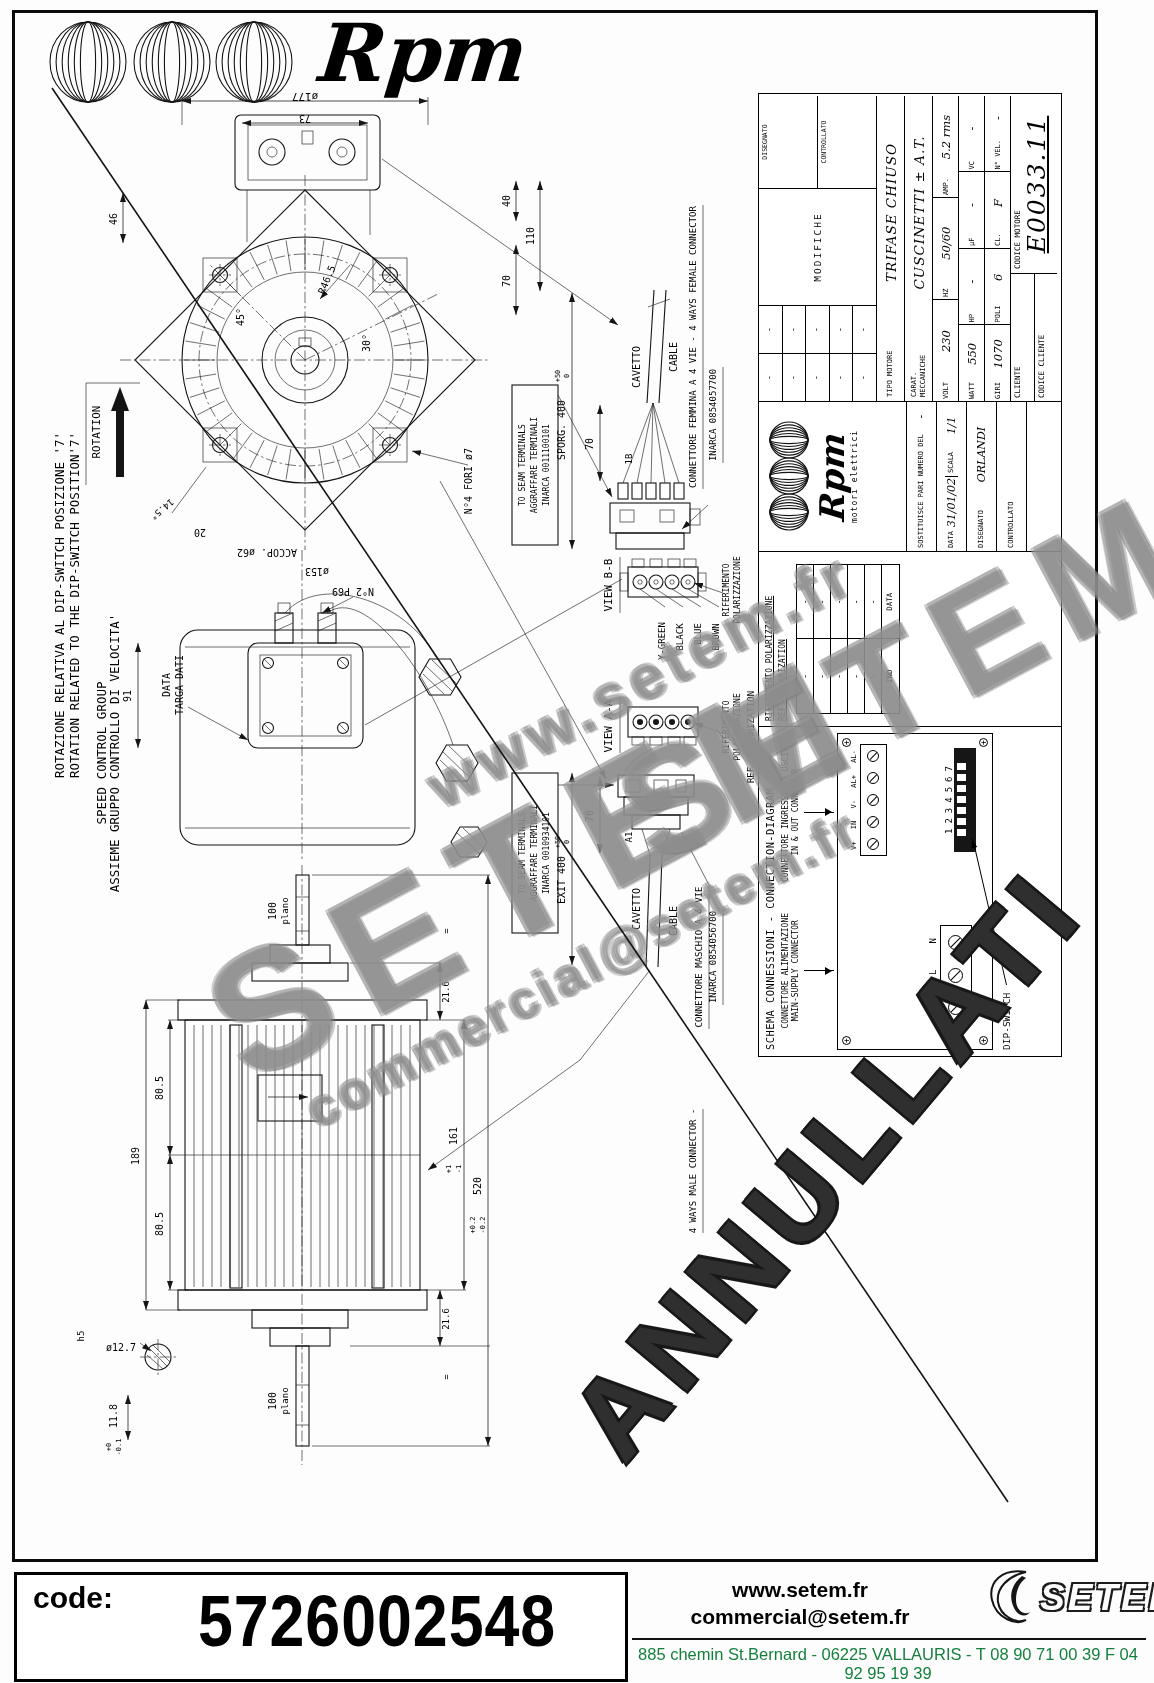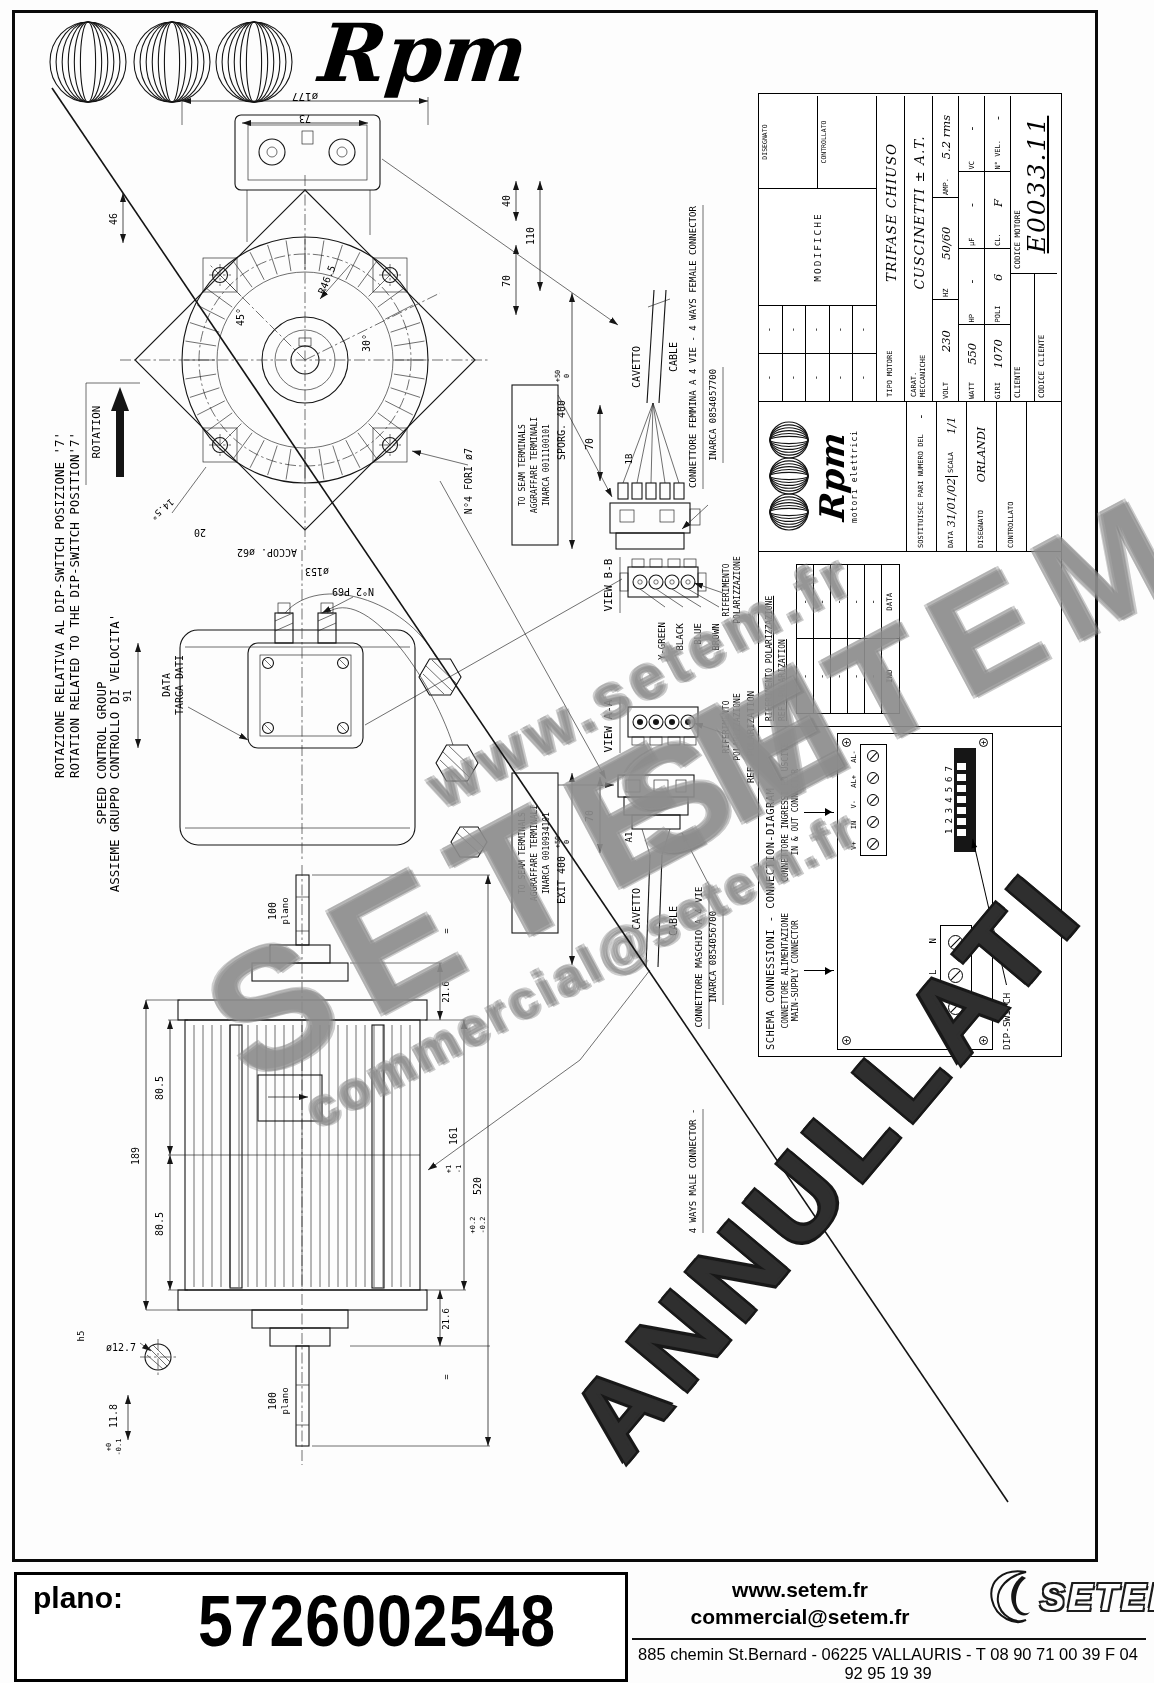--- a/index.html
+++ b/index.html
@@ -128,21 +128,21 @@
   .fmid{position:absolute;left:640px;top:1578px;width:320px;text-align:center;z-index:30;
         font-family:"Liberation Sans",sans-serif;font-weight:bold;}
   .fwww{font-size:21px;}
   .femail{font-size:21px;margin-top:3px;}
   .flogo{position:absolute;left:982px;top:1566px;z-index:30;display:flex;align-items:center;}
   .setemtxt{font-family:"Liberation Sans",sans-serif;font-weight:bold;font-style:italic;font-size:37px;
             letter-spacing:3px;color:#fff;
             text-shadow:-2px -2px 0 #1c1c1c,2px -2px 0 #1c1c1c,-2px 2px 0 #1c1c1c,2px 2px 0 #1c1c1c;}
   .frule{position:absolute;left:632px;top:1638px;width:514px;height:2px;background:#111;z-index:30;}
   .faddr{position:absolute;left:628px;top:1645px;width:520px;text-align:center;font-size:16.5px;
-         font-family:"Liberation Sans",sans-serif;color:#000000;z-index:30;}
+         font-family:"Liberation Sans",sans-serif;color:#15803d;z-index:30;}
 </style>
 </head>
 <body>
 
 <div class="page">
   <div class="frame"></div>
 
   <svg class="hdr-coils" width="270" height="92">
     <g id="hdr-coils">
         <ellipse cx="52" cy="46" rx="38" ry="40" class="ln"></ellipse>
@@ -837,21 +837,21 @@
     <div class="wm-email">commercial@setem.fr</div>
   </div>
   <div class="wm wm-grey wm2">SETEM</div>
   <div class="annul">ANNULLATI</div>
 
   <svg id="overlay" width="1154" height="1683">
     <line x1="52" y1="88" x2="1008" y2="1502" stroke="#141414" stroke-width="1.6"></line>
   </svg>
 
   <div class="codebox">
-    <div class="code-label">plano:</div>
+    <div class="code-label">code:</div>
     <div class="code-value">5726002548</div>
   </div>
   <div class="fmid">
     <div class="fwww">www.setem.fr</div>
     <div class="femail">commercial@setem.fr</div>
   </div>
   <div class="flogo">
     <svg width="58" height="64" viewBox="0 0 58 64">
       <path d="M44,6 C20,2 6,16 10,34 C14,52 34,60 44,54 C34,58 18,50 16,36 C14,22 26,10 44,6 Z" fill="none" stroke="#151515" stroke-width="2"></path>
       <path d="M40,10 C30,18 26,30 32,42 C36,50 44,52 48,46 C42,50 34,44 34,34 C34,24 38,16 44,12 Z" fill="#151515"></path>

